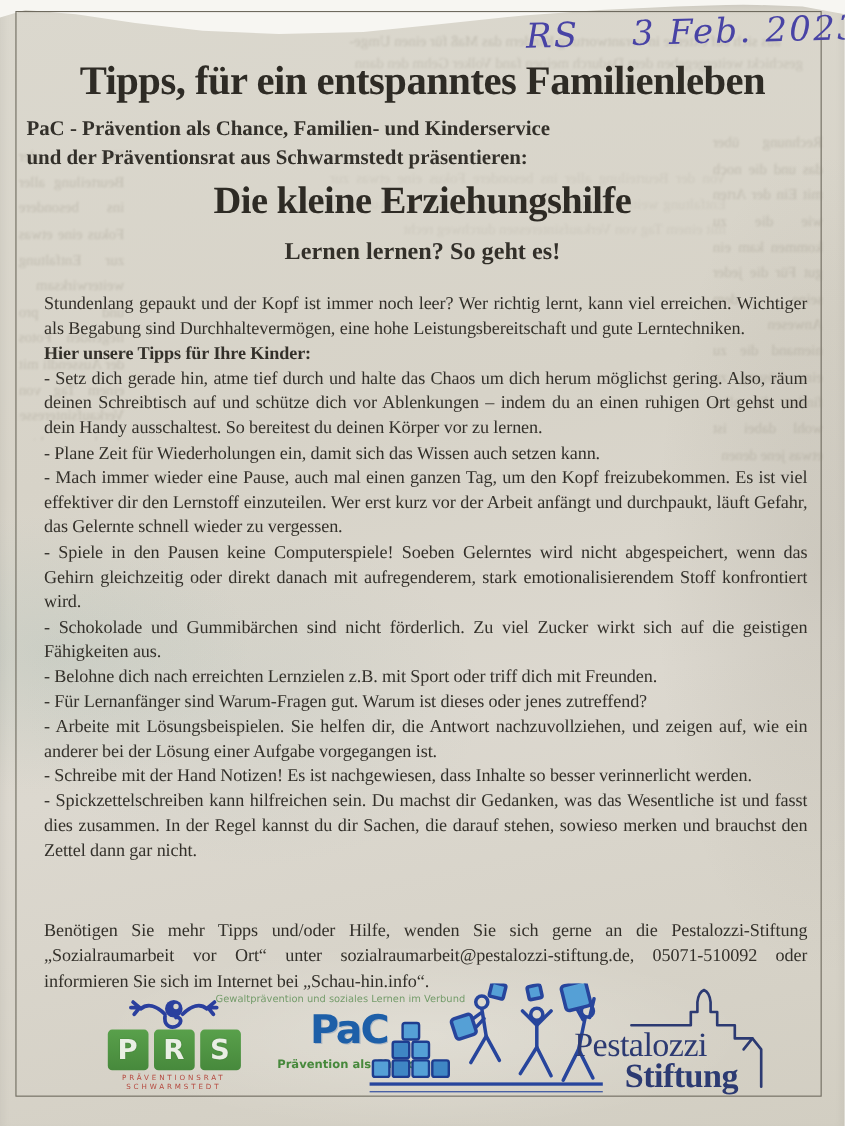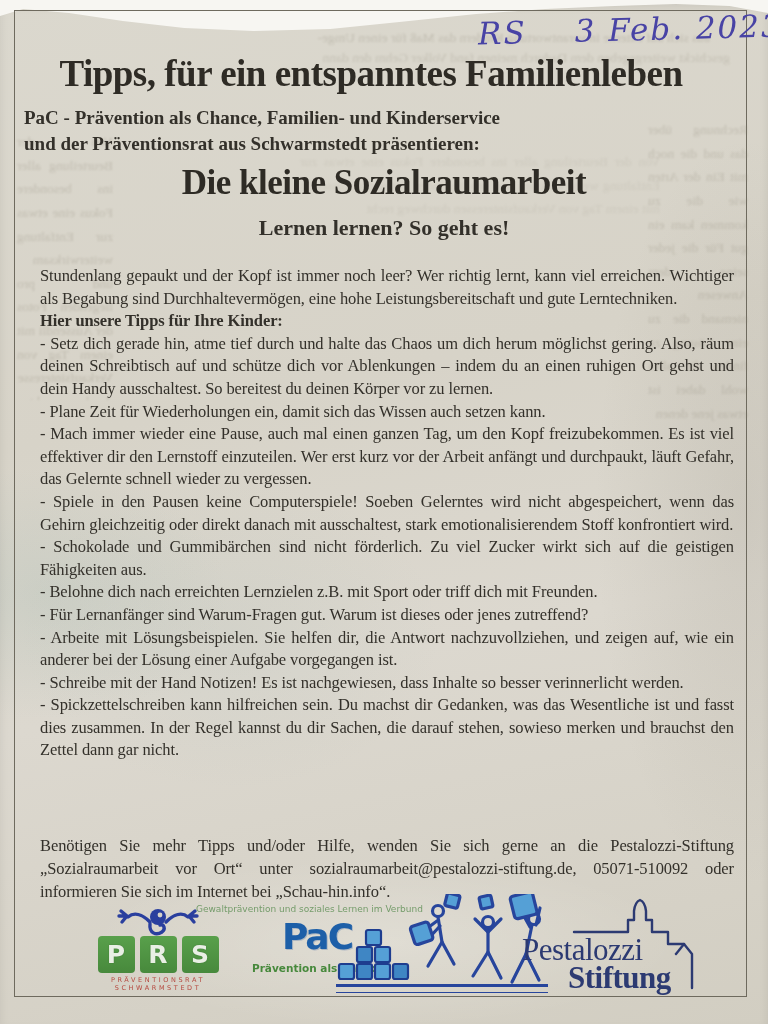--- a/index.html
+++ b/index.html
@@ -40,21 +40,21 @@
   
   .handwriting{
     position:absolute;top:12px;left:478px;width:260px;
     font-family:"DejaVu Serif",serif;font-style:italic;
     color:#4843a5;font-size:31px;letter-spacing:2px;
     transform:rotate(-1.5deg);white-space:nowrap;
   }
   .handwriting .hw-gap{display:inline-block;width:48px;}
   
   .title{
-    position:absolute;top:52px;left:11px;width:720px;text-align:center;
+    position:absolute;top:52px;left:24px;width:720px;text-align:center;
     font-weight:700;font-size:37px;letter-spacing:-.5px;color:#2e2b25;
   }
   .subtitle{
     position:absolute;left:24px;width:720px;text-align:left;
     font-weight:700;font-size:19px;color:#33302a;line-height:26px;
   }
   .subtitle.s1{top:105px;}
   .subtitle.s2{top:131px;}
   .section-title{
     position:absolute;top:163px;left:24px;width:720px;text-align:center;
@@ -137,30 +137,30 @@
 <div class="bleed right1">Rechnung über das und die noch mit Ein der Arten wie die zu kommen kam ein gut Für die jeder seine dem Anwesen niemand die zu eine Lösung zu finden die alles wohl dabei ist etwas jene denen</div>
 <div class="bleed mid1">Von der Beurteilung aller ins besondere Fokus eine etwas zur Entfaltung weiterwirksam und pro liegenden Fotos der Aussendli mit einem Tag von Verkaufsinteressen durchweg recht</div>
 
 <div class="handwriting">
   <span>RS</span><span class="hw-gap"></span><span>3 Feb. 2023</span>
 </div>
 
 <div class="title">Tipps, für ein entspanntes Familienleben</div>
 <div class="subtitle s1">PaC - Prävention als Chance, Familien- und Kinderservice</div>
 <div class="subtitle s2">und der Präventionsrat aus Schwarmstedt präsentieren:</div>
-<div class="section-title">Die kleine Sozialraumarbeit</div>
+<div class="section-title">Die kleine Erziehungshilfe</div>
 <div class="section-sub">Lernen lernen? So geht es!</div>
 
 <div class="body-text">
   <p>Stundenlang gepaukt und der Kopf ist immer noch leer? Wer richtig lernt, kann viel erreichen. Wichtiger als Begabung sind Durchhaltevermögen, eine hohe Leistungsbereitschaft und gute Lerntechniken.</p>
   <p class="bold">Hier unsere Tipps für Ihre Kinder:</p>
   <p>- Setz dich gerade hin, atme tief durch und halte das Chaos um dich herum möglichst gering. Also, räum deinen Schreibtisch auf und schütze dich vor Ablenkungen – indem du an einen ruhigen Ort gehst und dein Handy ausschaltest. So bereitest du deinen Körper vor zu lernen.</p>
   <p>- Plane Zeit für Wiederholungen ein, damit sich das Wissen auch setzen kann.</p>
   <p>- Mach immer wieder eine Pause, auch mal einen ganzen Tag, um den Kopf freizubekommen. Es ist viel effektiver dir den Lernstoff einzuteilen. Wer erst kurz vor der Arbeit anfängt und durchpaukt, läuft Gefahr, das Gelernte schnell wieder zu vergessen.</p>
-  <p>- Spiele in den Pausen keine Computerspiele! Soeben Gelerntes wird nicht abgespeichert, wenn das Gehirn gleichzeitig oder direkt danach mit ausschaltest, stark emotionalisierendem Stoff konfrontiert wird.</p>
+  <p>- Spiele in den Pausen keine Computerspiele! Soeben Gelerntes wird nicht abgespeichert, wenn das Gehirn gleichzeitig oder direkt danach mit aufregenderem, stark emotionalisierendem Stoff konfrontiert wird.</p>
   <p>- Schokolade und Gummibärchen sind nicht förderlich. Zu viel Zucker wirkt sich auf die geistigen Fähigkeiten aus.</p>
   <p>- Belohne dich nach erreichten Lernzielen z.B. mit Sport oder triff dich mit Freunden.</p>
   <p>- Für Lernanfänger sind Warum-Fragen gut. Warum ist dieses oder jenes zutreffend?</p>
   <p>- Arbeite mit Lösungsbeispielen. Sie helfen dir, die Antwort nachzuvollziehen, und zeigen auf, wie ein anderer bei der Lösung einer Aufgabe vorgegangen ist.</p>
   <p>- Schreibe mit der Hand Notizen! Es ist nachgewiesen, dass Inhalte so besser verinnerlicht werden.</p>
   <p>- Spickzettelschreiben kann hilfreichen sein. Du machst dir Gedanken, was das Wesentliche ist und fasst dies zusammen. In der Regel kannst du dir Sachen, die darauf stehen, sowieso merken und brauchst den Zettel dann gar nicht.</p>
 </div>
 
 <div class="contact">Benötigen Sie mehr Tipps und/oder Hilfe, wenden Sie sich gerne an die Pestalozzi-Stiftung „Sozialraumarbeit vor Ort“ unter sozialraumarbeit@pestalozzi-stiftung.de, 05071-510092 oder informieren Sie sich im Internet bei „Schau-hin.info“.</div>
 

